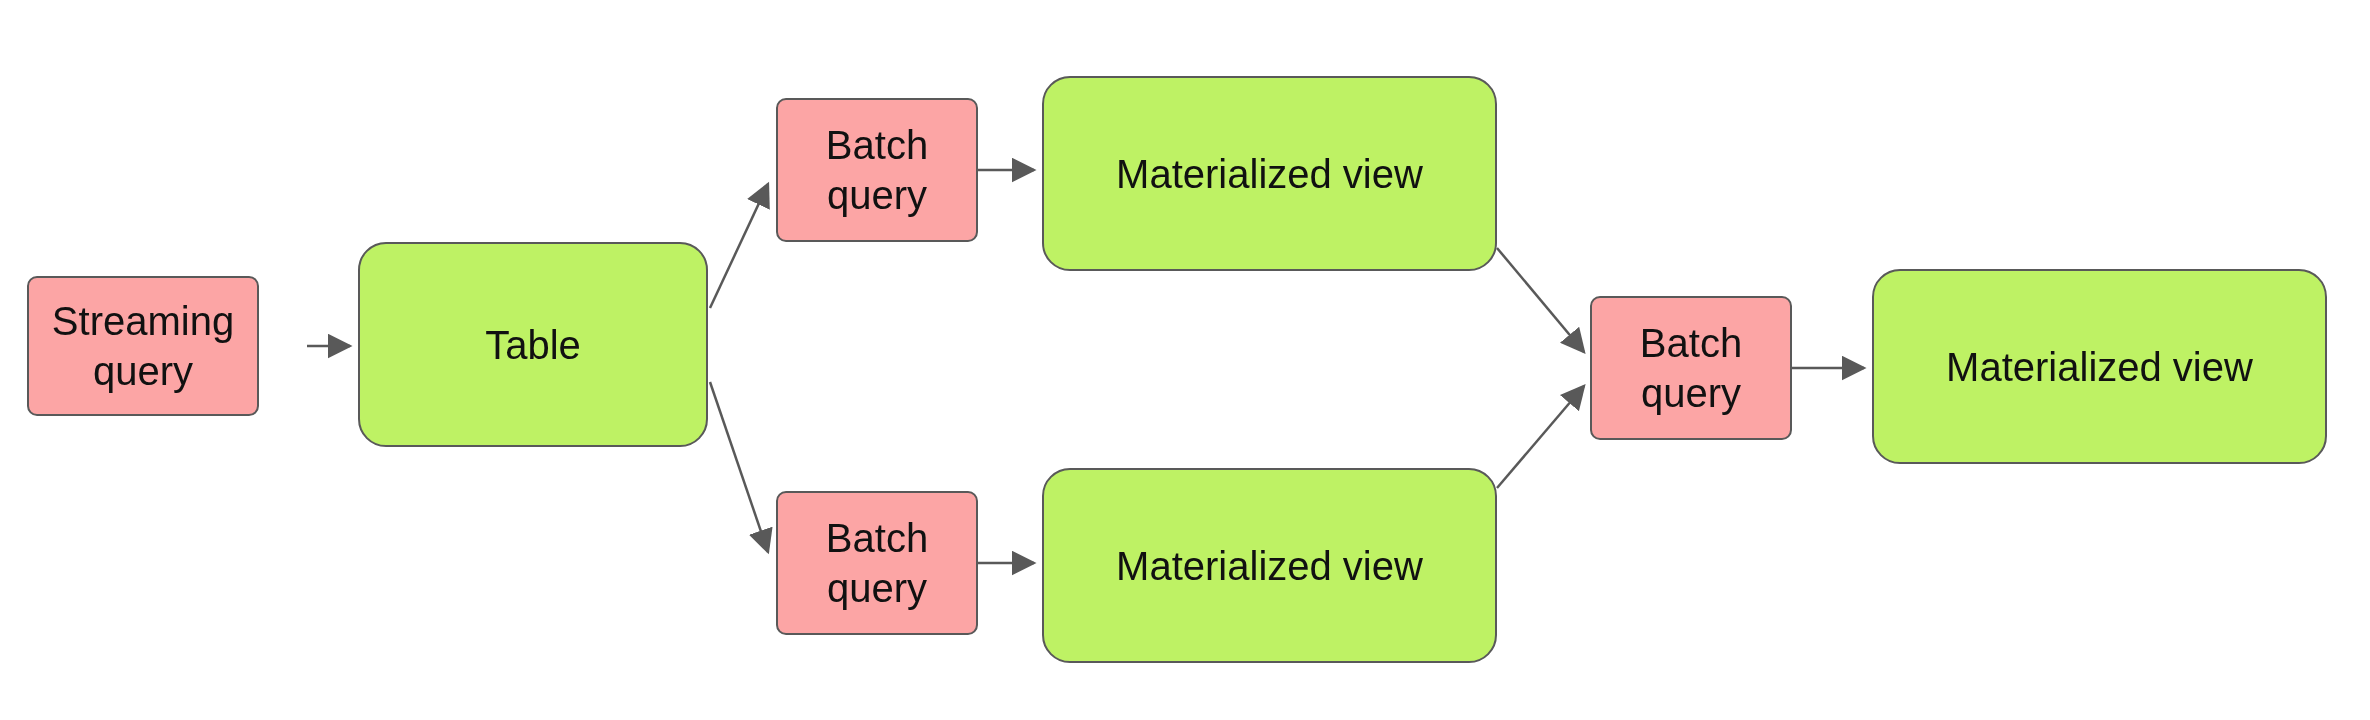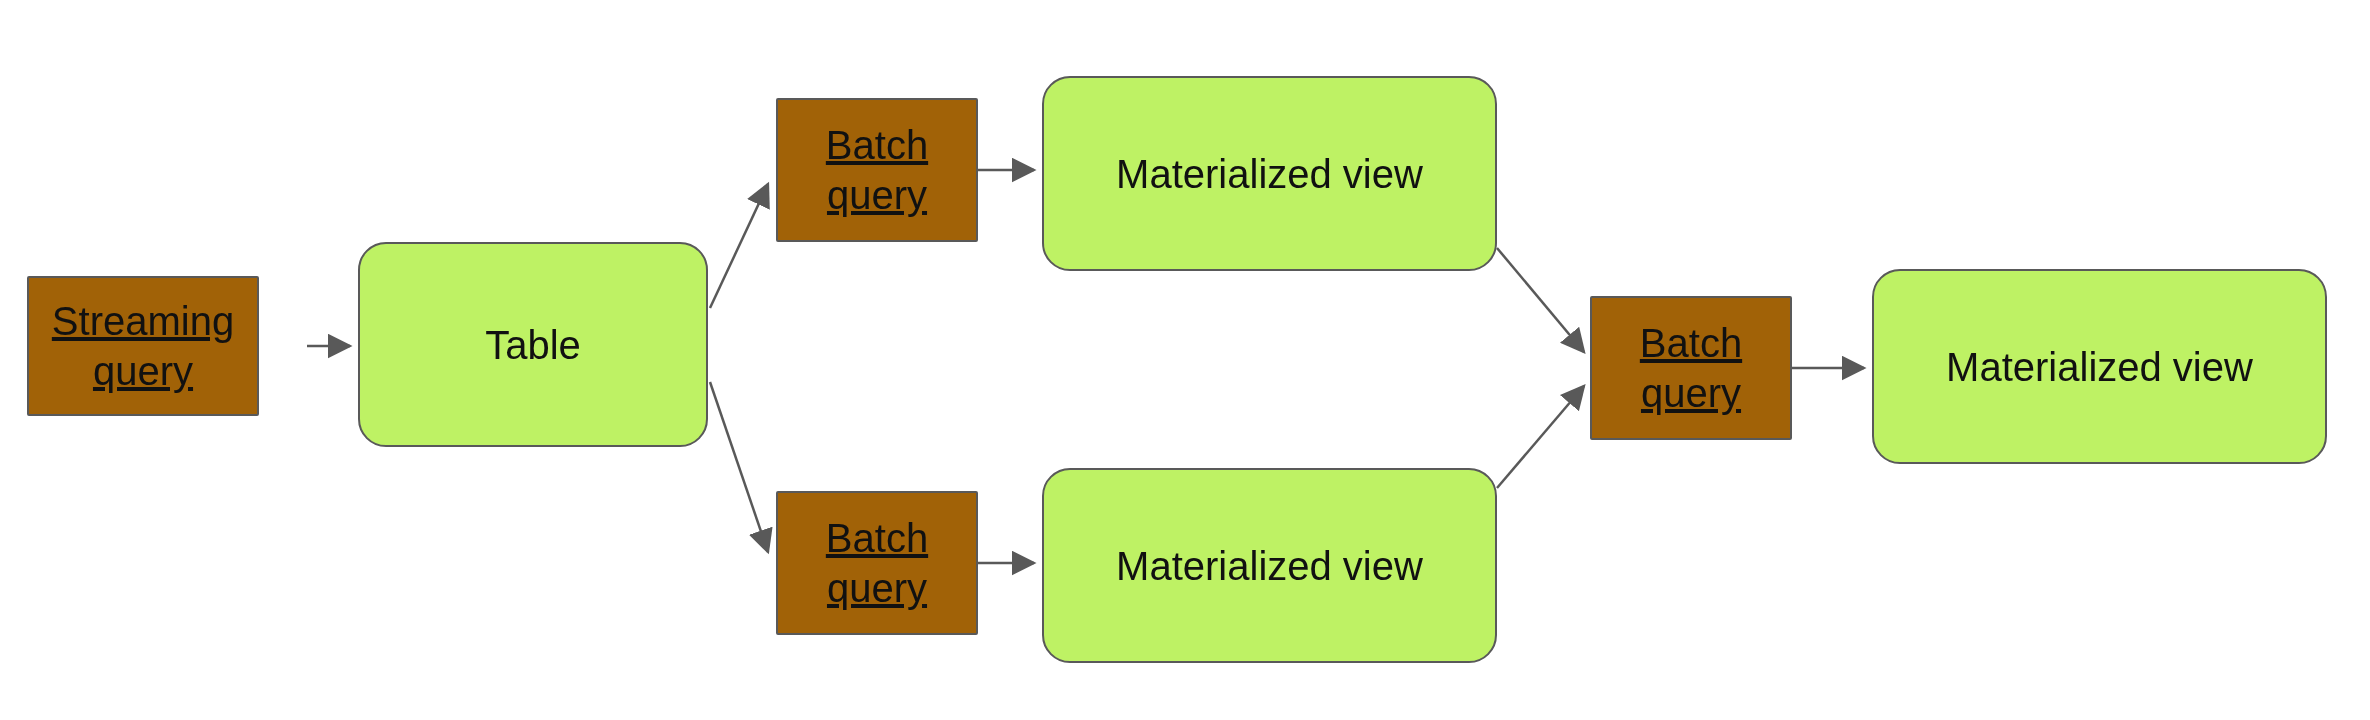--- a/index.html
+++ b/index.html
@@ -29,23 +29,22 @@
     align-items: center;
     justify-content: center;
     text-align: center;
     font-size: 40px;
     line-height: 1.25;
     color: #111111;
     border: 2px solid #595959;
     padding: 8px 16px;
   }
   .node-query {
-    background: #a16207;
-    border-radius: 2px;
-    text-decoration: underline;
+    background: #fca5a5;
+    border-radius: 10px;
   }
   .node-view {
     background: #bef264;
     border-radius: 28px;
   }
 
   
   #n-streaming   { left: 27px;   top: 276px; width: 232px; height: 140px; }
   #n-table       { left: 358px;  top: 242px; width: 350px; height: 205px; align-items: center; }
   #n-batch-top   { left: 776px;  top: 98px;  width: 202px; height: 144px; }

